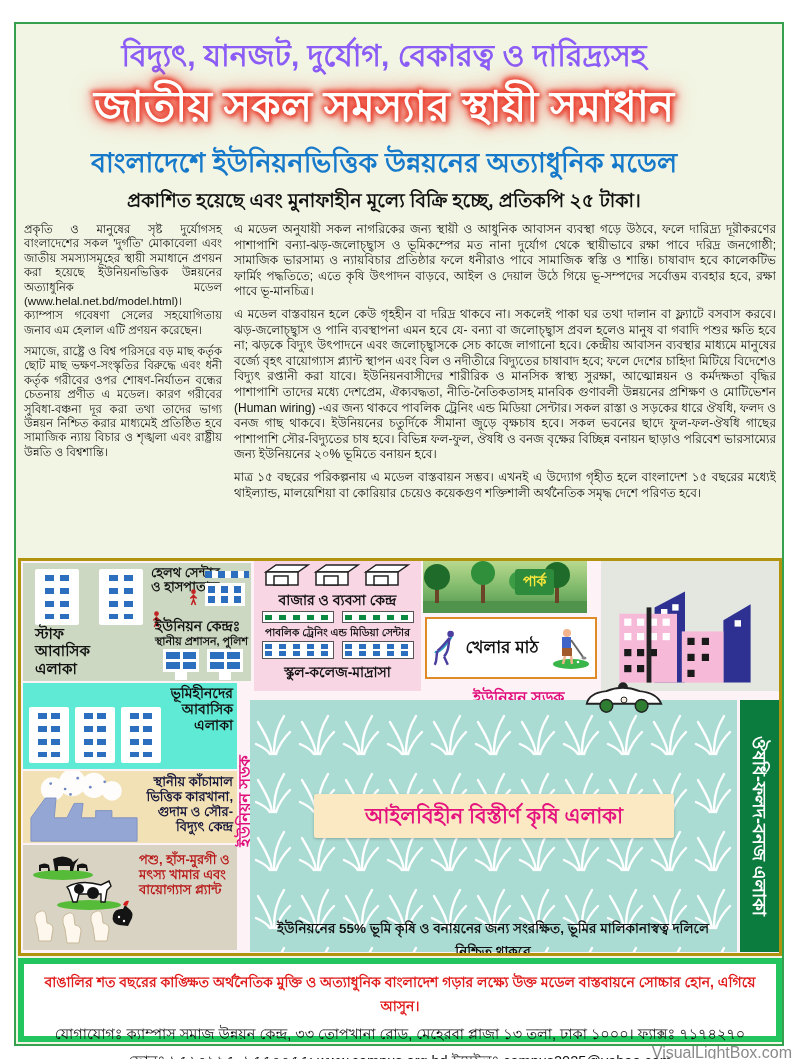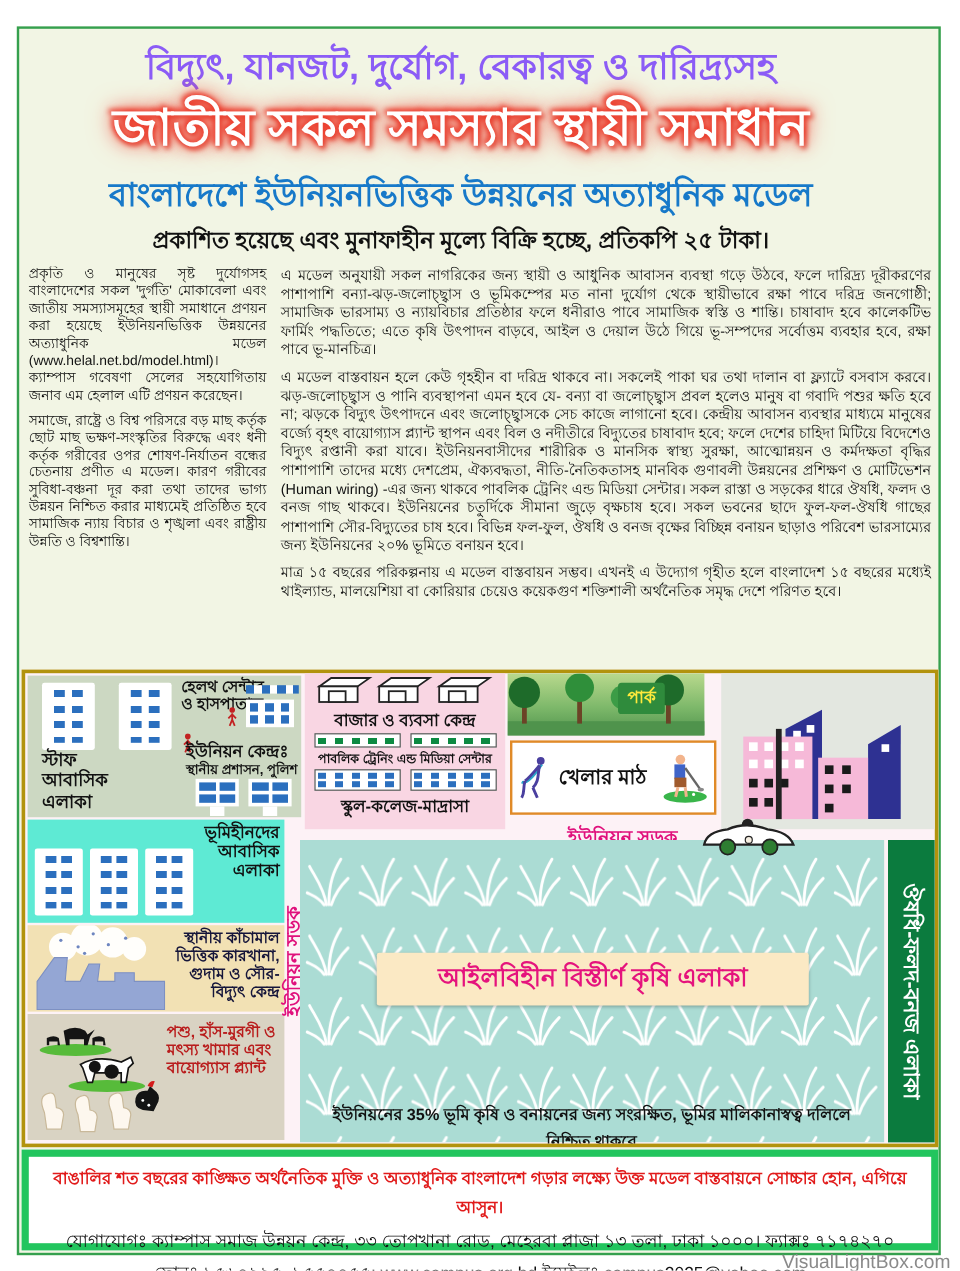--- a/index.html
+++ b/index.html
@@ -325,21 +325,21 @@
               <path d="M24 54 C24 36 28 26 34 16"></path>
               <path d="M26 54 C30 42 36 36 40 32"></path>
               <path d="M20 54 C16 48 10 46 6 44"></path>
             </g>
           </pattern>
         </defs>
         <rect width="487" height="252" fill="#abdcd4"></rect>
         <rect width="487" height="252" fill="url(#rice)"></rect>
       </svg>
       <div class="d fieldlabel" style="left:64px;top:94px;width:360px;">আইলবিহীন বিস্তীর্ণ কৃষি এলাকা</div>
-      <div class="d fieldnote" style="left:8px;top:218px;width:470px;">ইউনিয়নের 35% ভূমি কৃষি ও বনায়নের জন্য সংরক্ষিত, ভূমির মালিকানাস্বত্ব দলিলে নিশ্চিত থাকবে</div>
+      <div class="d fieldnote" style="left:8px;top:218px;width:470px;">ইউনিয়নের 55% ভূমি কৃষি ও বনায়নের জন্য সংরক্ষিত, ভূমির মালিকানাস্বত্ব দলিলে নিশ্চিত থাকবে</div>
     </div>
 
     <div class="d band-green"></div>
     <div class="d bandtxt rotR" style="left:614px;top:252px;width:250px;height:26px;">ঔষধি-ফলদ-বনজ এলাকা</div>
   </div>
 
   <div class="abs footerbox">
     <div class="cta">বাঙালির শত বছরের কাঙ্ক্ষিত অর্থনৈতিক মুক্তি ও অত্যাধুনিক বাংলাদেশ গড়ার লক্ষ্যে উক্ত মডেল বাস্তবায়নে সোচ্চার হোন, এগিয়ে আসুন।</div>
     <div class="contact">যোগাযোগঃ ক্যাম্পাস সমাজ উন্নয়ন কেন্দ্র, ৩৩ তোপখানা রোড, মেহেরবা প্লাজা ১৩ তলা, ঢাকা ১০০০। ফ্যাক্সঃ ৭১৭৪২৭০</div>
     <div class="contact">ফোনঃ ৯৫৬০২২৫, ৯৫৫০০৫৫;  www.campus.org.bd  ইমেইলঃ campus2025@yahoo.com</div>

